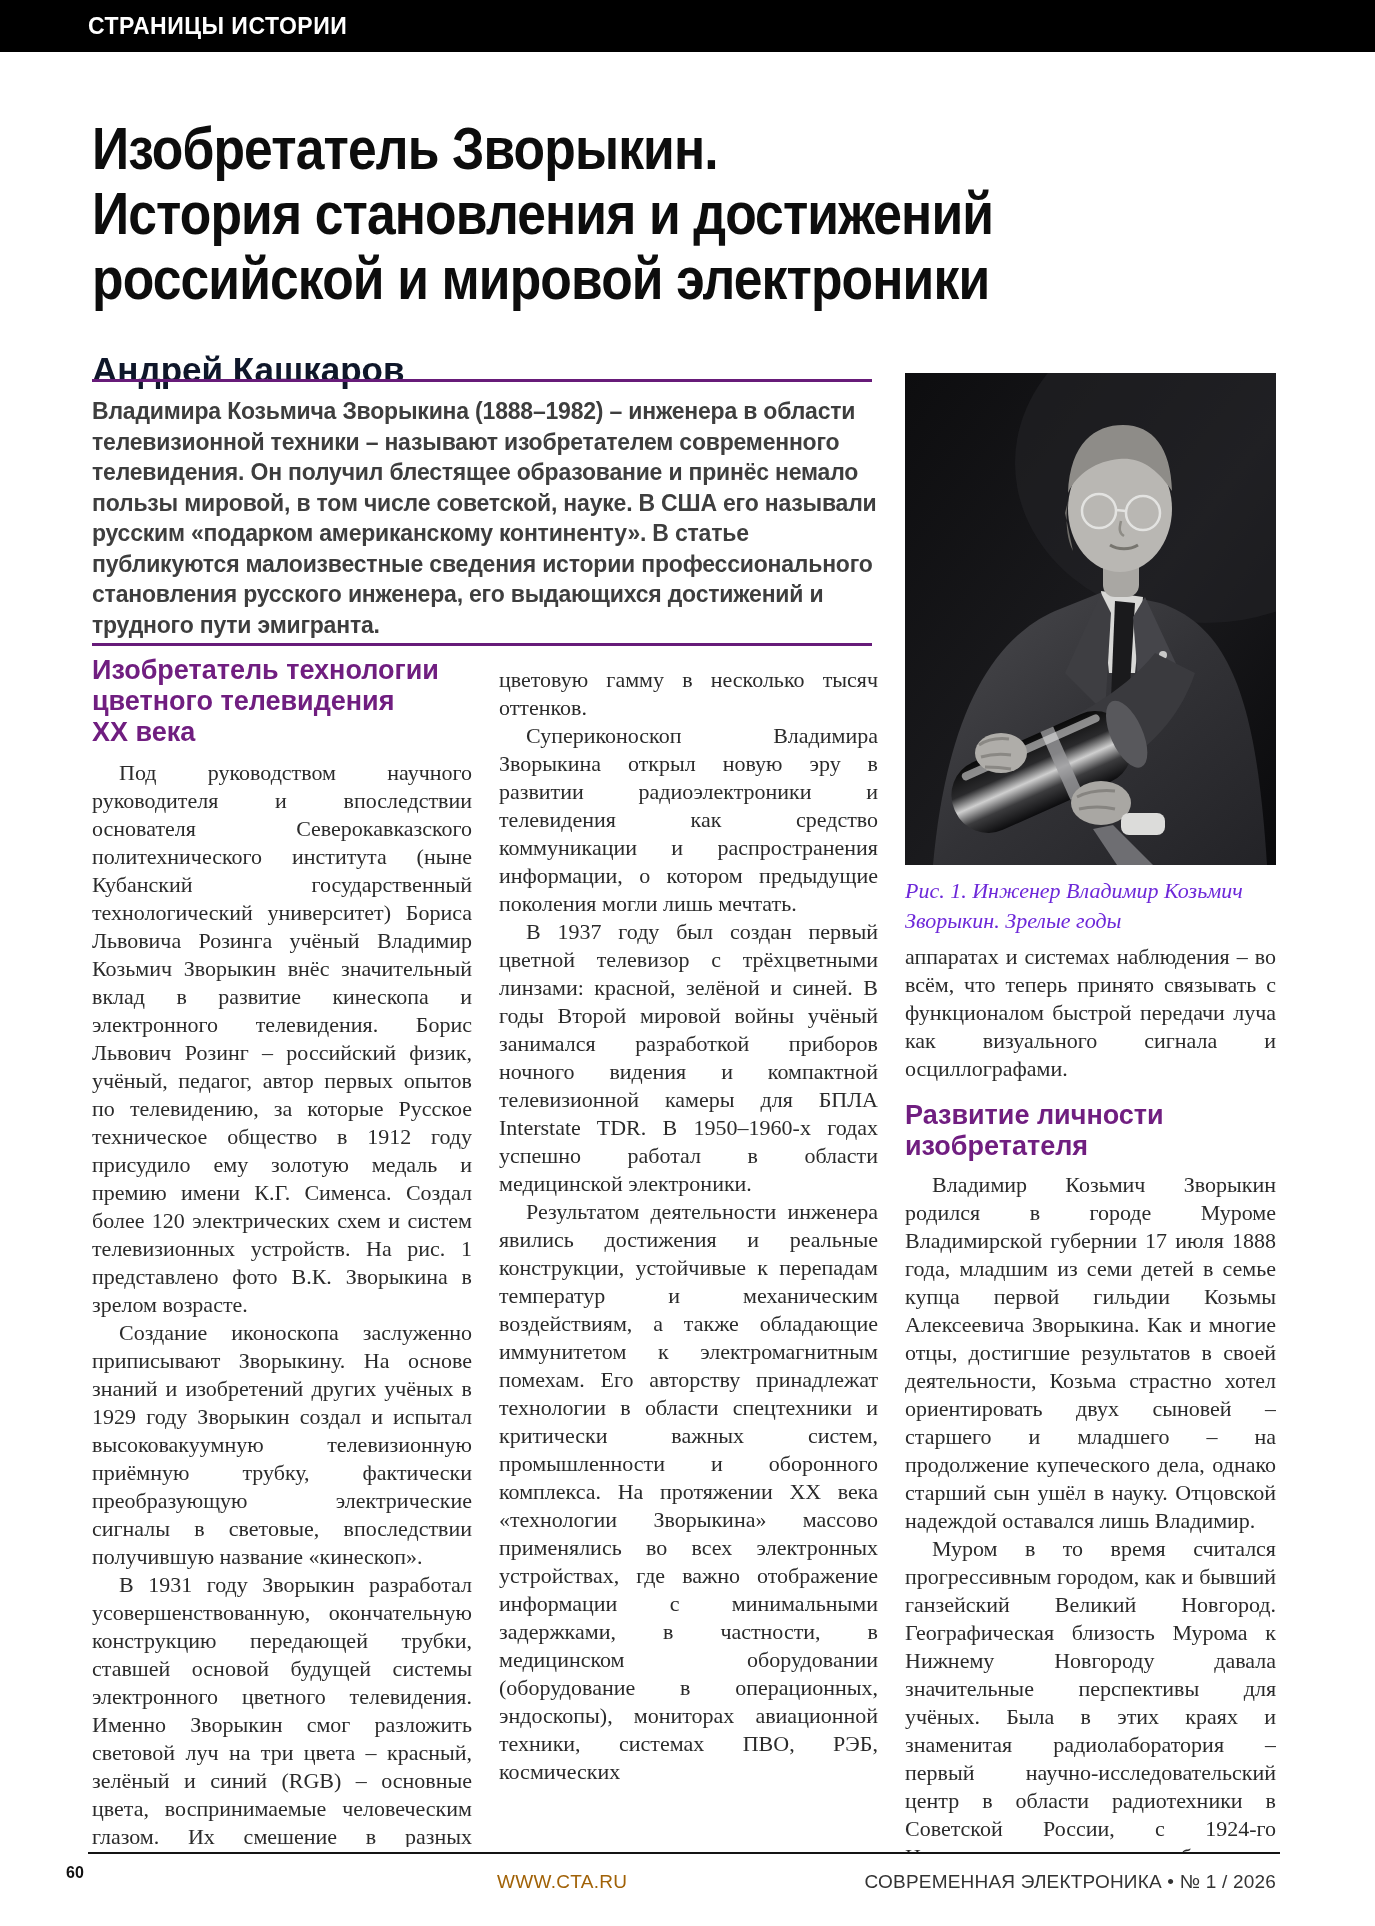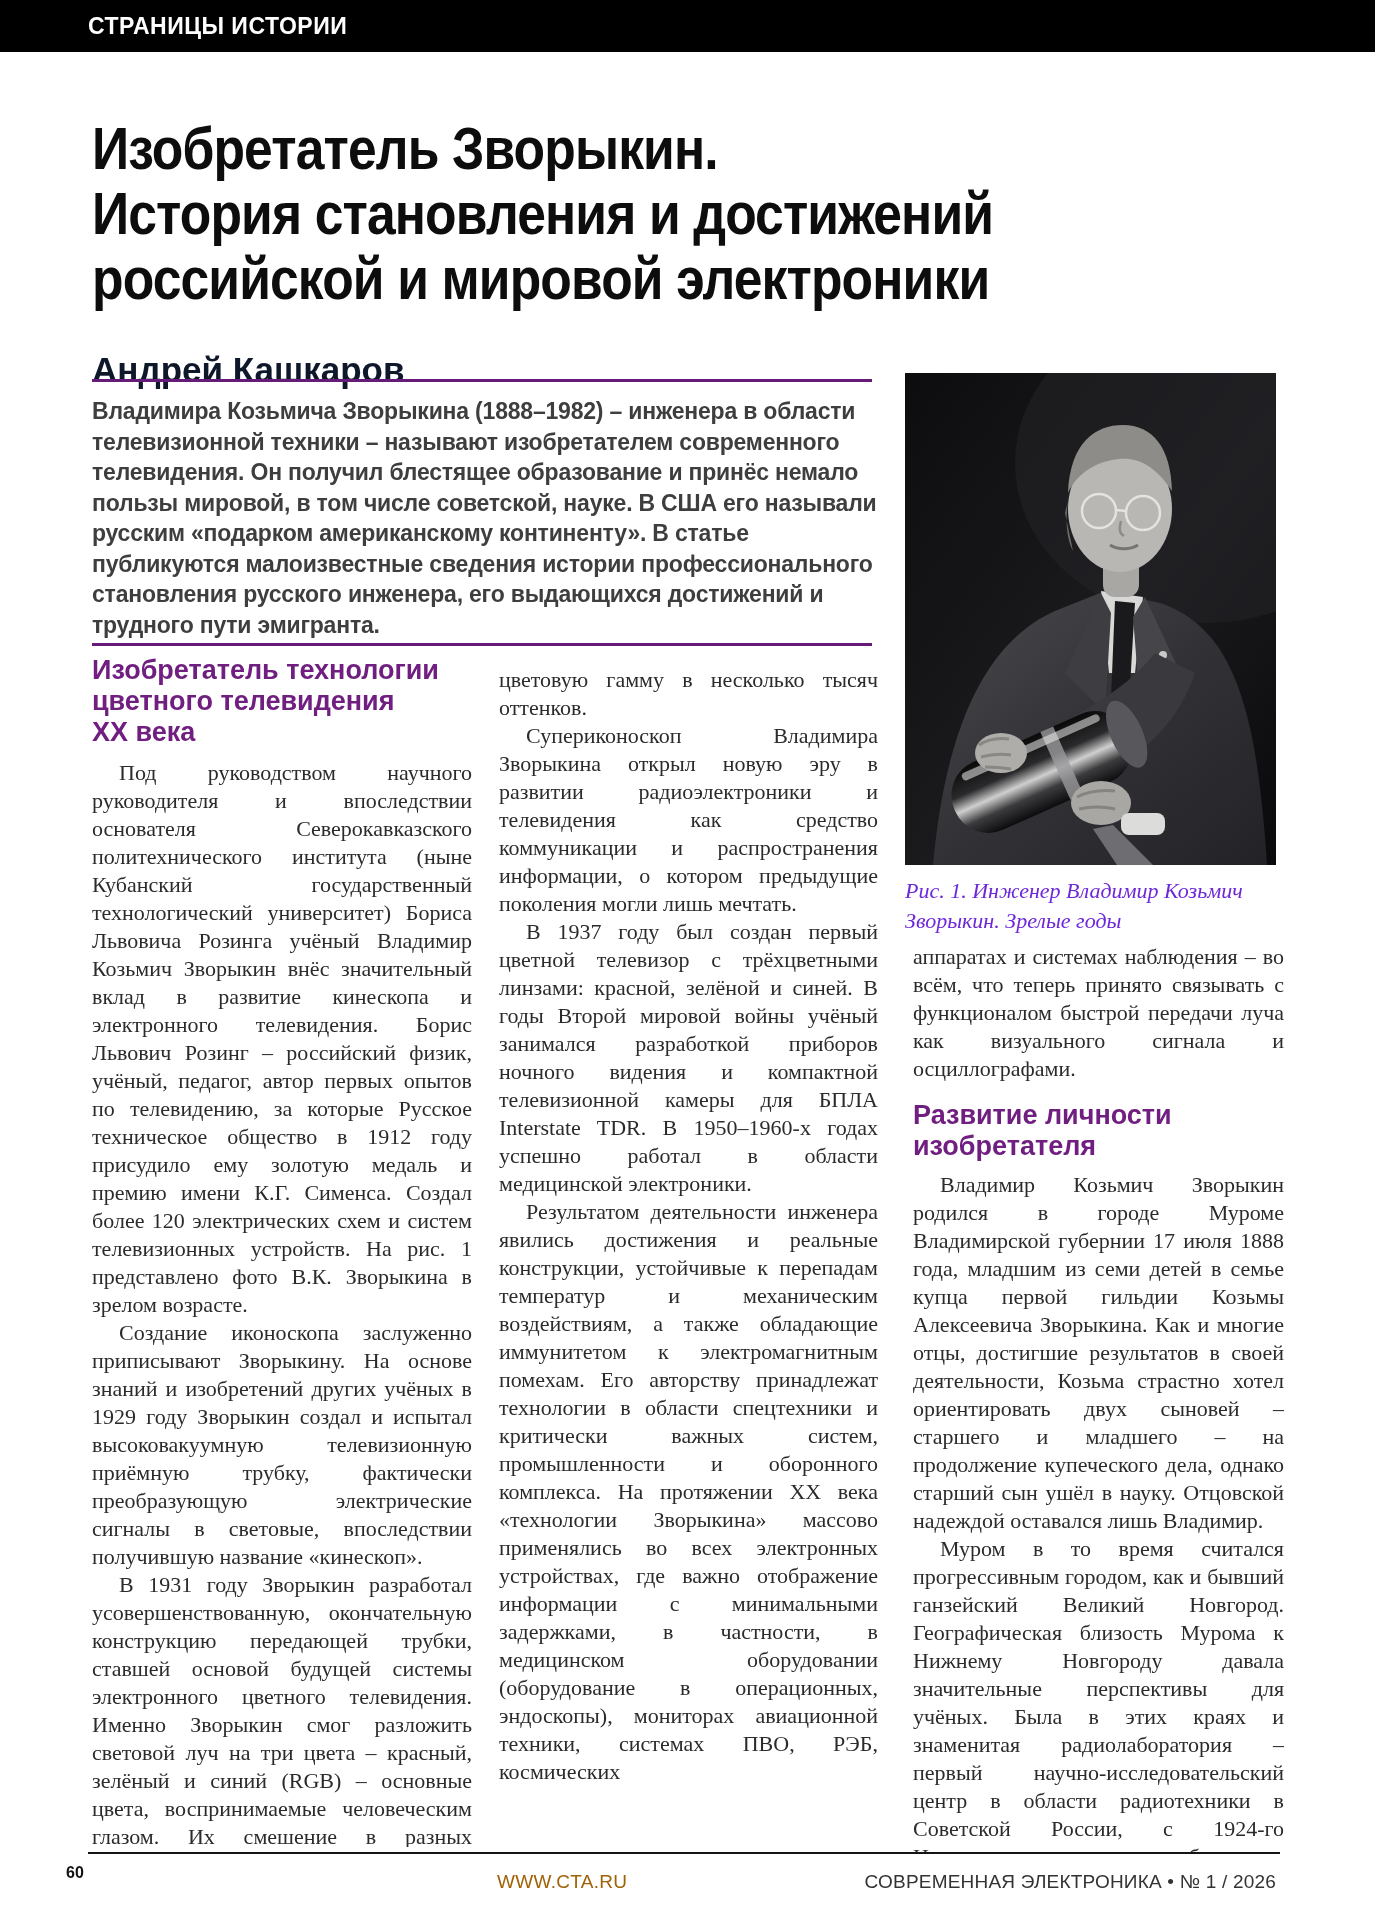--- a/index.html
+++ b/index.html
@@ -99,21 +99,21 @@
     position: absolute;
     font-family: "Liberation Serif", serif;
     font-size: 22px;
     line-height: 28px;
     color: #2b2b2b;
     text-align: justify;
     overflow: hidden;
   }
   .col-1 { left: 92px;  top: 655px; width: 380px; height: 1192px; }
   .col-2 { left: 499px; top: 660px; width: 379px; height: 1192px; padding-top: 6px; }
-  .col-3 { left: 905px; top: 943px; width: 371px; height: 909px; margin-left: 8px; }
+  .col-3 { left: 905px; top: 943px; width: 371px; height: 909px; }
 
   .col p { text-indent: 27px; }
   .col p.cont { text-indent: 0; }
 
   .col .section-heading {
     font-family: "Liberation Sans", sans-serif;
     font-weight: bold;
     font-size: 27px;
     line-height: 31px;
     color: #701e80;

